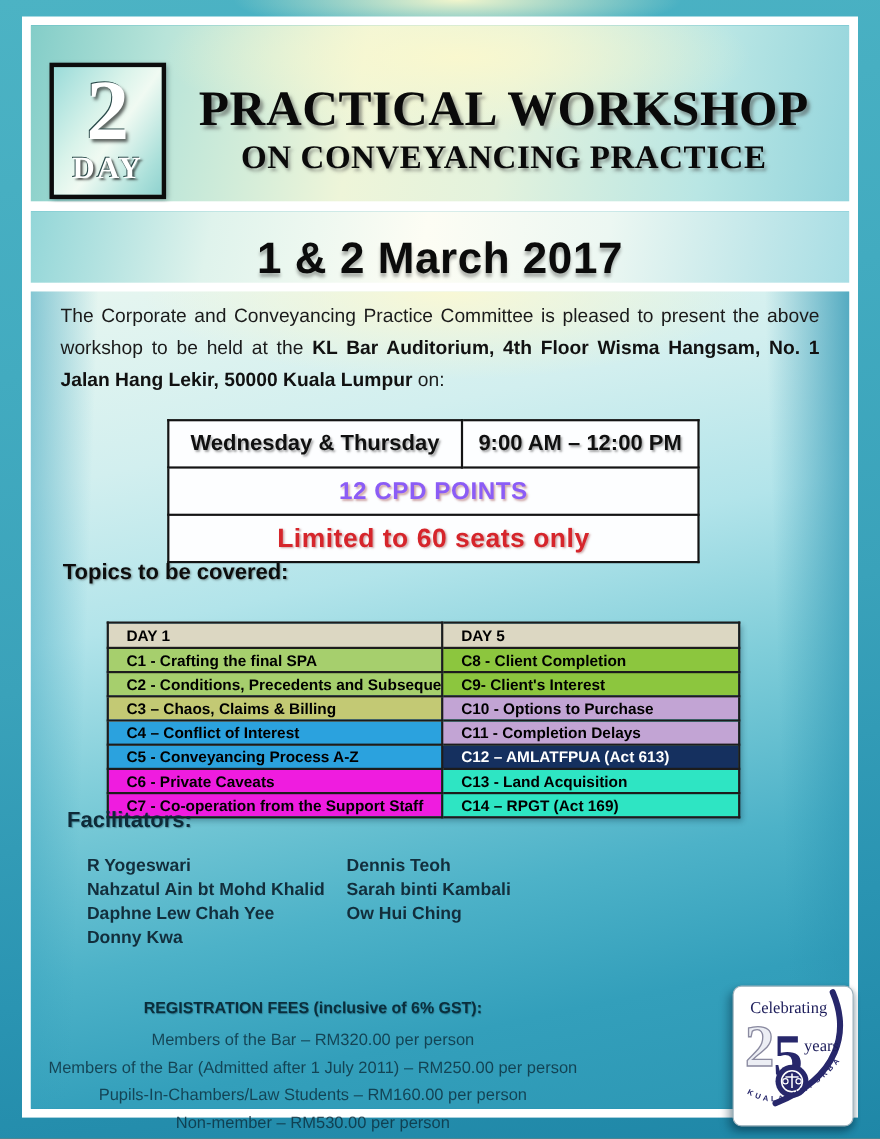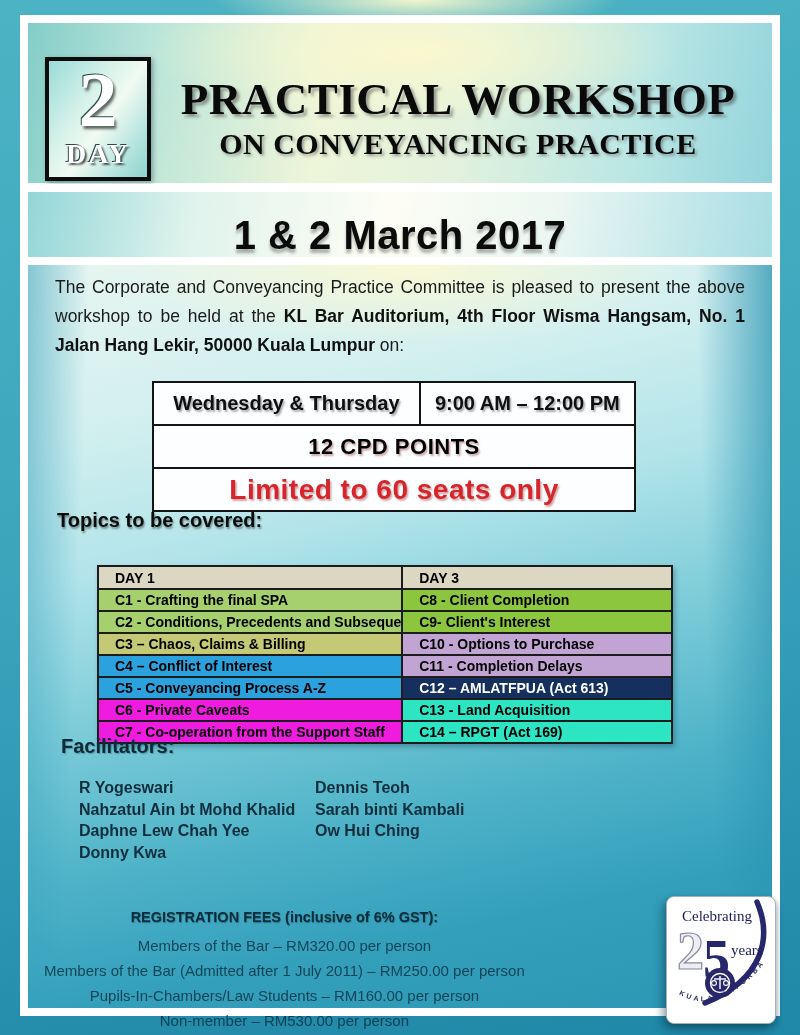--- a/index.html
+++ b/index.html
@@ -74,21 +74,21 @@
     position:absolute;left:124px;top:116px;width:484px;
     border-collapse:collapse;table-layout:fixed;
   }
   .schedule td{
     border:2px solid #141414;background:#fdfeff;height:39px;
     text-align:center;vertical-align:middle;font-weight:bold;
   }
   .schedule .sc1{width:54.5%;font-size:20px;color:#101010;text-shadow:1.5px 1.5px 2px rgba(0,0,0,0.35);}
   .schedule .sc2{font-size:20px;color:#101010;text-shadow:1.5px 1.5px 2px rgba(0,0,0,0.35);}
   .schedule .red{font-size:22px;letter-spacing:0.5px;text-shadow:1.5px 1.5px 2px rgba(120,0,0,0.35);}
-  .schedule .seats{font-size:28px;}
+  .schedule .seats{font-size:24px;}
   
   .topics-heading{
     position:absolute;left:29px;top:244px;margin:0;
     font-size:20px;font-weight:bold;color:#0d0d0d;text-shadow:1px 1.5px 2px rgba(0,0,0,0.4);
   }
   .topics{
     position:absolute;left:69px;top:300px;width:576px;
     border-collapse:collapse;table-layout:fixed;
     box-shadow:2px 3px 5px rgba(0,40,60,0.3);
   }
@@ -150,39 +150,39 @@
 
     <p class="intro"><span>The Corporate and Conveyancing Practice Committee is pleased to present the above workshop to be held at the </span><span class="b">KL Bar Auditorium, 4th Floor Wisma Hangsam, No. 1 Jalan Hang Lekir, 50000 Kuala Lumpur</span><span> on:</span></p>
 
     <table class="schedule">
       <tbody>
         <tr>
           <td class="sc1">Wednesday &amp; Thursday</td>
           <td class="sc2">9:00 AM – 12:00 PM</td>
         </tr>
         <tr>
-          <td class="red" colspan="2" style="color: #000000;">12 CPD POINTS</td>
+          <td class="red" colspan="2" style="color: #8b5cf6;">12 CPD POINTS</td>
         </tr>
         <tr>
           <td class="red seats" colspan="2" style="color: rgb(214, 37, 43);">Limited to 60 seats only</td>
         </tr>
       </tbody>
     </table>
 
     <h2 class="topics-heading">Topics to be covered:</h2>
 
     <table class="topics">
       <colgroup>
           <col class="c1">
           <col class="c2">
         </colgroup>
       <tbody>
         <tr class="thead">
           <td style="background-color: rgb(220, 215, 194); color: rgb(0, 0, 0);">DAY 1</td>
-          <td style="background-color: rgb(220, 215, 194); color: rgb(0, 0, 0);">DAY 3</td>
+          <td style="background-color: rgb(220, 215, 194); color: rgb(0, 0, 0);">DAY 5</td>
         </tr>
         <tr>
           <td style="background-color: rgb(166, 207, 109); color: rgb(0, 0, 0);">C1 - Crafting the final SPA</td>
           <td style="background-color: rgb(140, 198, 62); color: rgb(0, 0, 0);">C8 - Client Completion</td>
         </tr>
         <tr>
           <td style="background-color: rgb(166, 207, 109); color: rgb(0, 0, 0);">C2 - Conditions, Precedents and Subsequent</td>
           <td style="background-color: rgb(140, 198, 62); color: rgb(0, 0, 0);">C9- Client's Interest</td>
         </tr>
         <tr>

